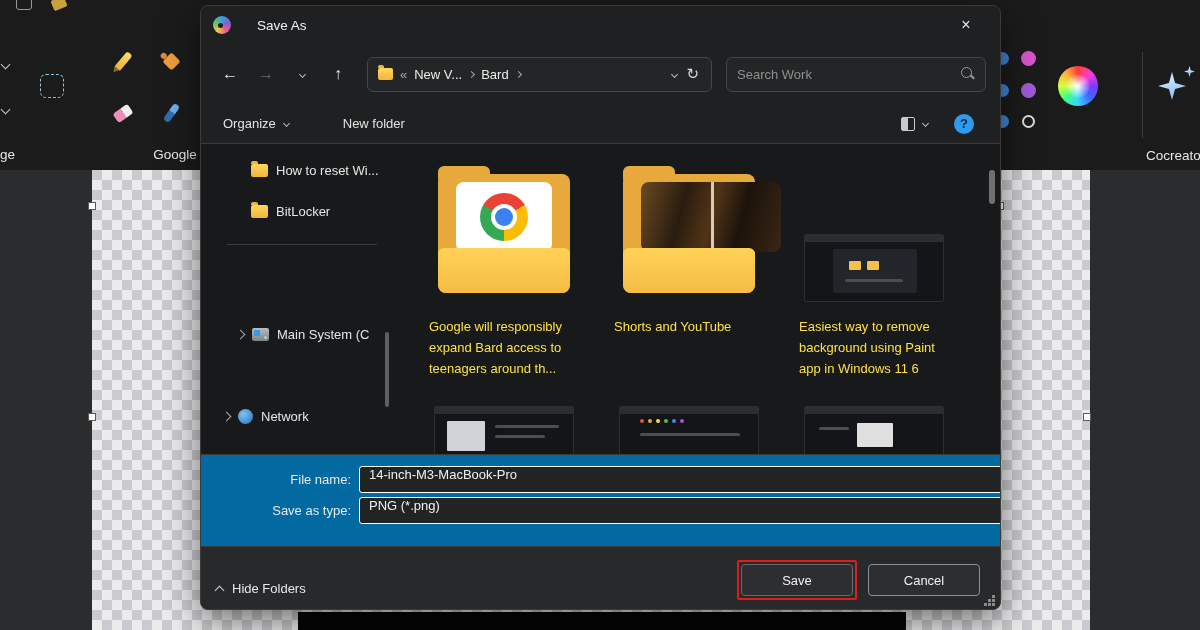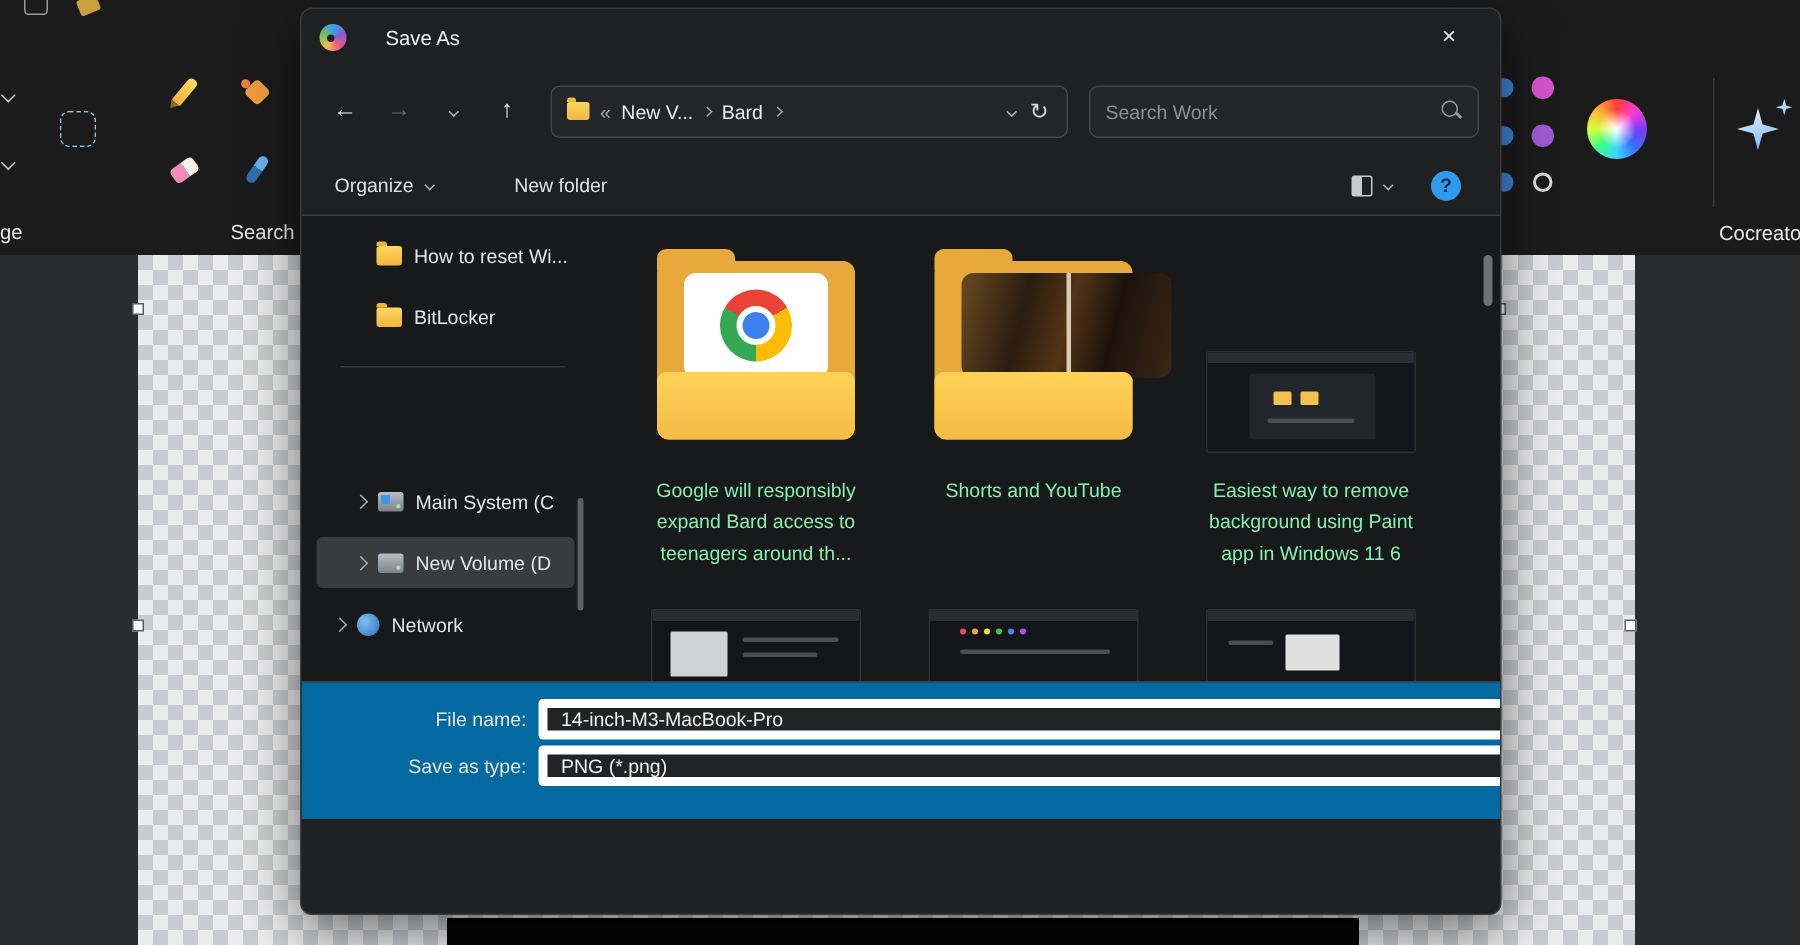--- a/index.html
+++ b/index.html
@@ -111,34 +111,34 @@
   .bf-card{position:absolute;left:22px;right:22px;top:18px;height:70px;background:#fff;border-radius:8px;
            display:flex;align-items:center;justify-content:center;overflow:hidden;}
   .bf-card.media{background:linear-gradient(105deg,#6b4a22 0%,#2a1c10 30%,#523416 50%,#1c130c 70%,#3a2614 100%);position:relative;}
   .bf-card.media::after{content:'';position:absolute;left:50%;top:0;bottom:0;width:3px;background:#d8ccb4;}
   .bf-front{position:absolute;left:4px;right:4px;bottom:4px;height:45px;background:linear-gradient(#ffd257,#f5bc44);border-radius:6px 6px 8px 8px;}
   .chrome{width:48px;height:48px;border-radius:50%;position:relative;
           background:conic-gradient(from -60deg,#ea4335 0 120deg,#fbbc05 0 240deg,#34a853 0 360deg);}
   .chrome::before{content:'';position:absolute;inset:11px;background:#fff;border-radius:50%;}
   .chrome::after{content:'';position:absolute;inset:15px;background:#3b82f0;border-radius:50%;}
 
-  .grid-label{position:absolute;width:150px;font-size:13px;line-height:21px;text-align:center;color:#86efac;}
+  .grid-label{position:absolute;width:150px;font-size:13px;line-height:21px;text-align:left;color:#fde047;}
   .thumb{position:absolute;width:140px;background:#141518;border:1px solid #2c2e33;border-radius:2px;overflow:hidden;}
   .t-bar{position:absolute;left:0;top:0;right:0;height:7px;background:#2b2d31;}
   .t-win{position:absolute;left:28px;top:14px;width:84px;height:44px;background:#22252a;border-radius:2px;}
   .t-minifolder{position:absolute;width:12px;height:9px;background:#f2c14e;border-radius:1px;}
   .t-line{position:absolute;height:3px;background:#4a4d52;border-radius:2px;}
   .t-panel{position:absolute;background:#cfd2d6;border-radius:1px;}
   .t-dot{position:absolute;width:4px;height:4px;border-radius:50%;}
   .main-scroll{position:absolute;left:788px;top:26px;width:6px;height:34px;background:#707070;border-radius:3px;}
 
   .dlg-form{position:absolute;left:0;top:448px;right:0;height:92px;background:#0369a1;border-top:1px solid #3c3c3c;}
   .form-label{position:absolute;left:0;width:150px;text-align:right;font-size:13px;color:#e8e8e8;}
-  .combo{position:absolute;left:158px;width:757px;height:27px;background:#222325;border:6px solid #ffffff;border-radius:3px;
-         display:flex;align-items:flex-end;}
+  .combo{position:absolute;left:158px;width:757px;height:27px;background:#222325;border:1px solid #ffffff;border-radius:3px;
+         display:flex;align-items:flex-start;}
   .combo input{flex:1;background:transparent;border:0;outline:none;color:#f0f0f0;font-size:13px;padding:0 9px;
                font-family:"Liberation Sans","DejaVu Sans",sans-serif;}
   .combo .val{flex:1;font-size:13px;color:#f0f0f0;padding:0 9px;}
   .combo .chev{color:#cfcfcf;margin-right:10px;flex:none;}
 
   .dlg-footer{position:absolute;left:0;top:540px;right:0;height:65px;background:#28292b;border-top:1px solid #3c3c3c;}
   .hide-folders{position:absolute;left:15px;top:34px;display:flex;align-items:center;gap:9px;font-size:13px;color:#e8e8e8;}
   .hide-folders .chev{color:#cfcfcf;margin-top:3px;}
   .btn{position:absolute;top:17px;width:112px;height:32px;background:#2d2e30;border:1px solid #8f8f8f;border-radius:4px;
        color:#f0f0f0;font-size:13px;font-family:"Liberation Sans","DejaVu Sans",sans-serif;}
@@ -169,21 +169,21 @@
     </div>
     <div class="tool" style="left:156px;top:46px">
       <div class="ic-fill"></div>
     </div>
     <div class="tool" style="left:108px;top:98px">
       <div class="ic-eraser"></div>
     </div>
     <div class="tool" style="left:156px;top:98px">
       <div class="ic-brush"></div>
     </div>
-    <span class="tools-label">Search</span>
+    <span class="tools-label">Google</span>
 
     <div class="swatch" style="left:996px;top:52px;width:13px;height:13px;background:#3f86d6;z-index:1"></div>
     <div class="swatch" style="left:996px;top:84px;width:13px;height:13px;background:#3f86d6;z-index:1"></div>
     <div class="swatch" style="left:996px;top:115px;width:13px;height:13px;background:#3f86d6;z-index:1"></div>
     <div class="swatch" style="left:1021px;top:51px;width:15px;height:15px;background:#d655cf"></div>
     <div class="swatch" style="left:1021px;top:83px;width:15px;height:15px;background:#9f5bd6"></div>
     <div class="swatch" style="left:1022px;top:115px;width:13px;height:13px;border:2px solid #dcdcdc;background:transparent"></div>
     <div class="wheel"></div>
     <div class="vsep"></div>
     <div class="sparkle" style="left:1158px;top:72px;width:28px;height:28px"></div>
@@ -260,25 +260,20 @@
         <div class="tree-item" style="top:50px;padding-left:40px">
           <span class="ic-folder"></span>
           <span class="tree-label">BitLocker</span>
         </div>
         <div class="tree-sep"></div>
         <div class="tree-item" style="top:173px;padding-left:26px">
           <span class="chev r tree-chev"></span>
           <span class="ic-drive sys"></span>
           <span class="tree-label">Main System (C</span>
         </div>
-        <div class="tree-item sel" style="top:214px;padding-left:26px">
-          <span class="chev r tree-chev"></span>
-          <span class="ic-drive"></span>
-          <span class="tree-label">New Volume (D</span>
-        </div>
         <div class="tree-item" style="top:255px;padding-left:12px">
           <span class="chev r tree-chev"></span>
           <span class="ic-net"></span>
           <span class="tree-label">Network</span>
         </div>
         <div class="side-scroll"></div>
       </div>
 
       <div class="bigfolder" style="left:233px;top:20px">
         <div class="bf-tab"></div>
@@ -338,15 +333,25 @@
         <input value="14-inch-M3-MacBook-Pro" style="">
         <span class="chev tiny"></span>
       </div>
       <div class="form-label" style="top:48px">Save as type:</div>
       <div class="combo" style="top:42px">
         <span class="val">PNG (*.png)</span>
         <span class="chev tiny"></span>
       </div>
     </div>
 
+    <div class="dlg-footer">
+      <div class="hide-folders">
+        <span class="chev u"></span>
+        <span>Hide Folders</span>
+      </div>
+      <button class="btn save">Save</button>
+      <div class="annot"></div>
+      <button class="btn cancel">Cancel</button>
+      <div class="grip"></div>
+    </div>
 
   </div>
 </div>
 
 </body></html>

